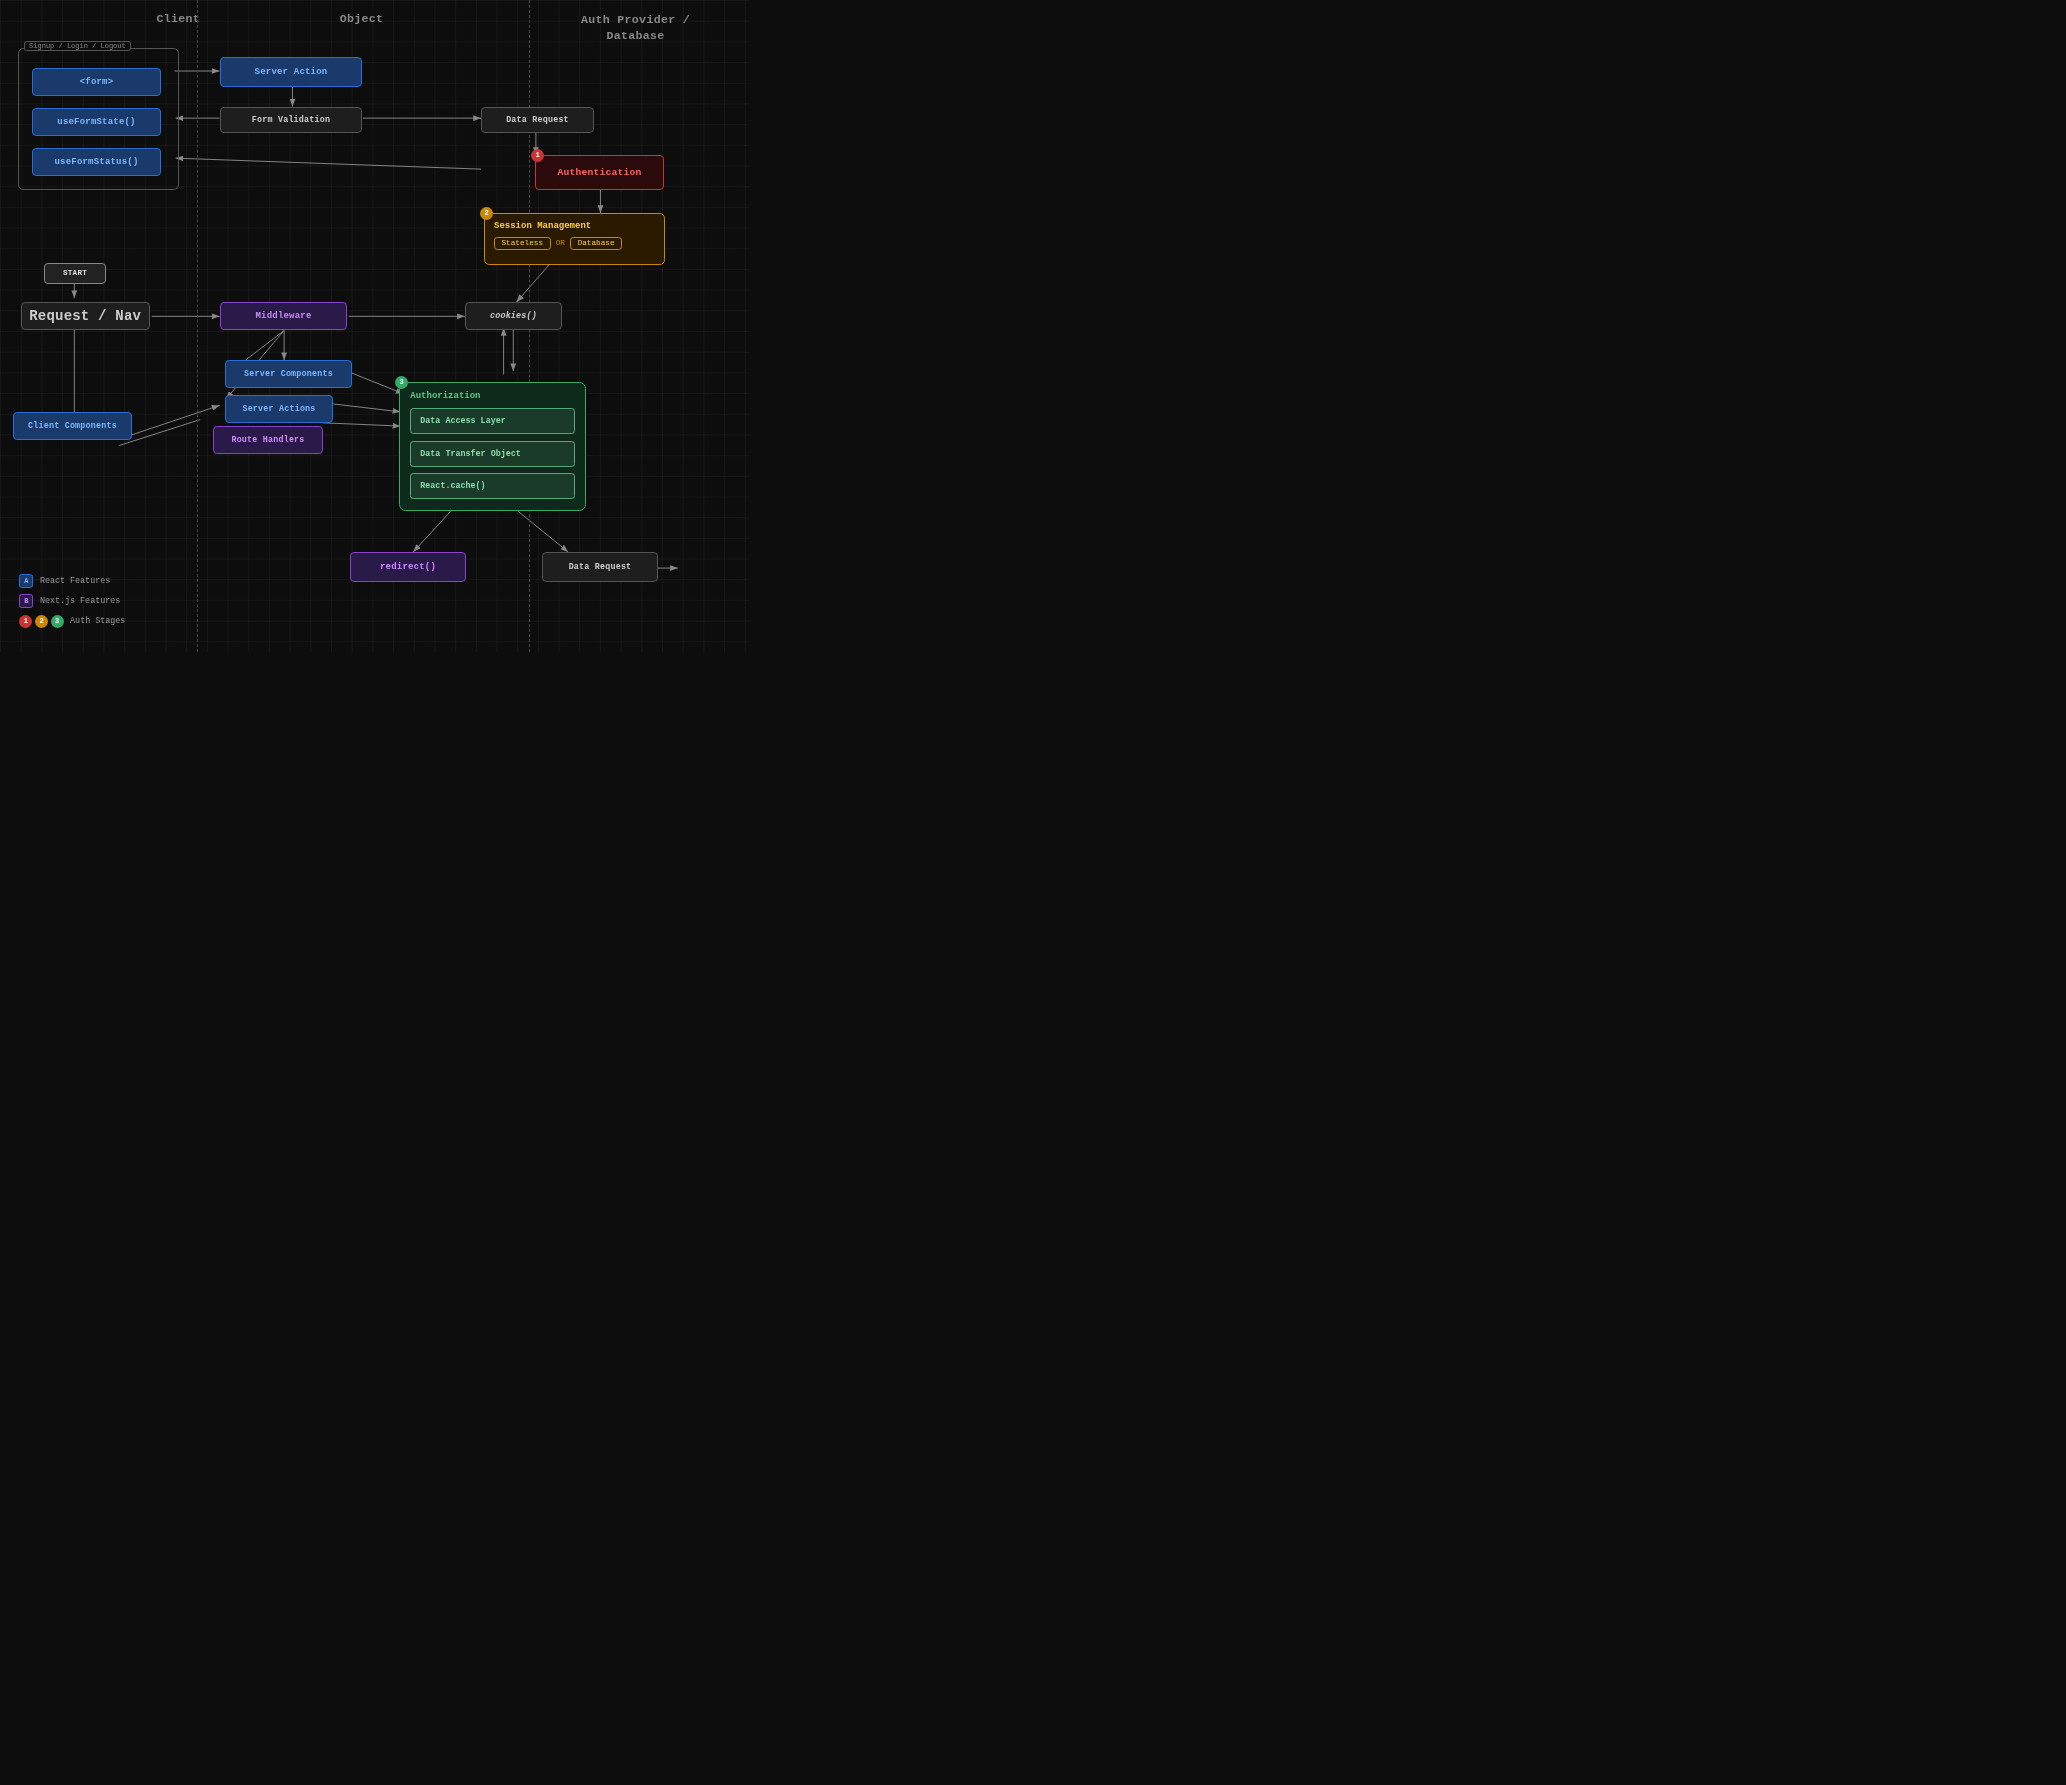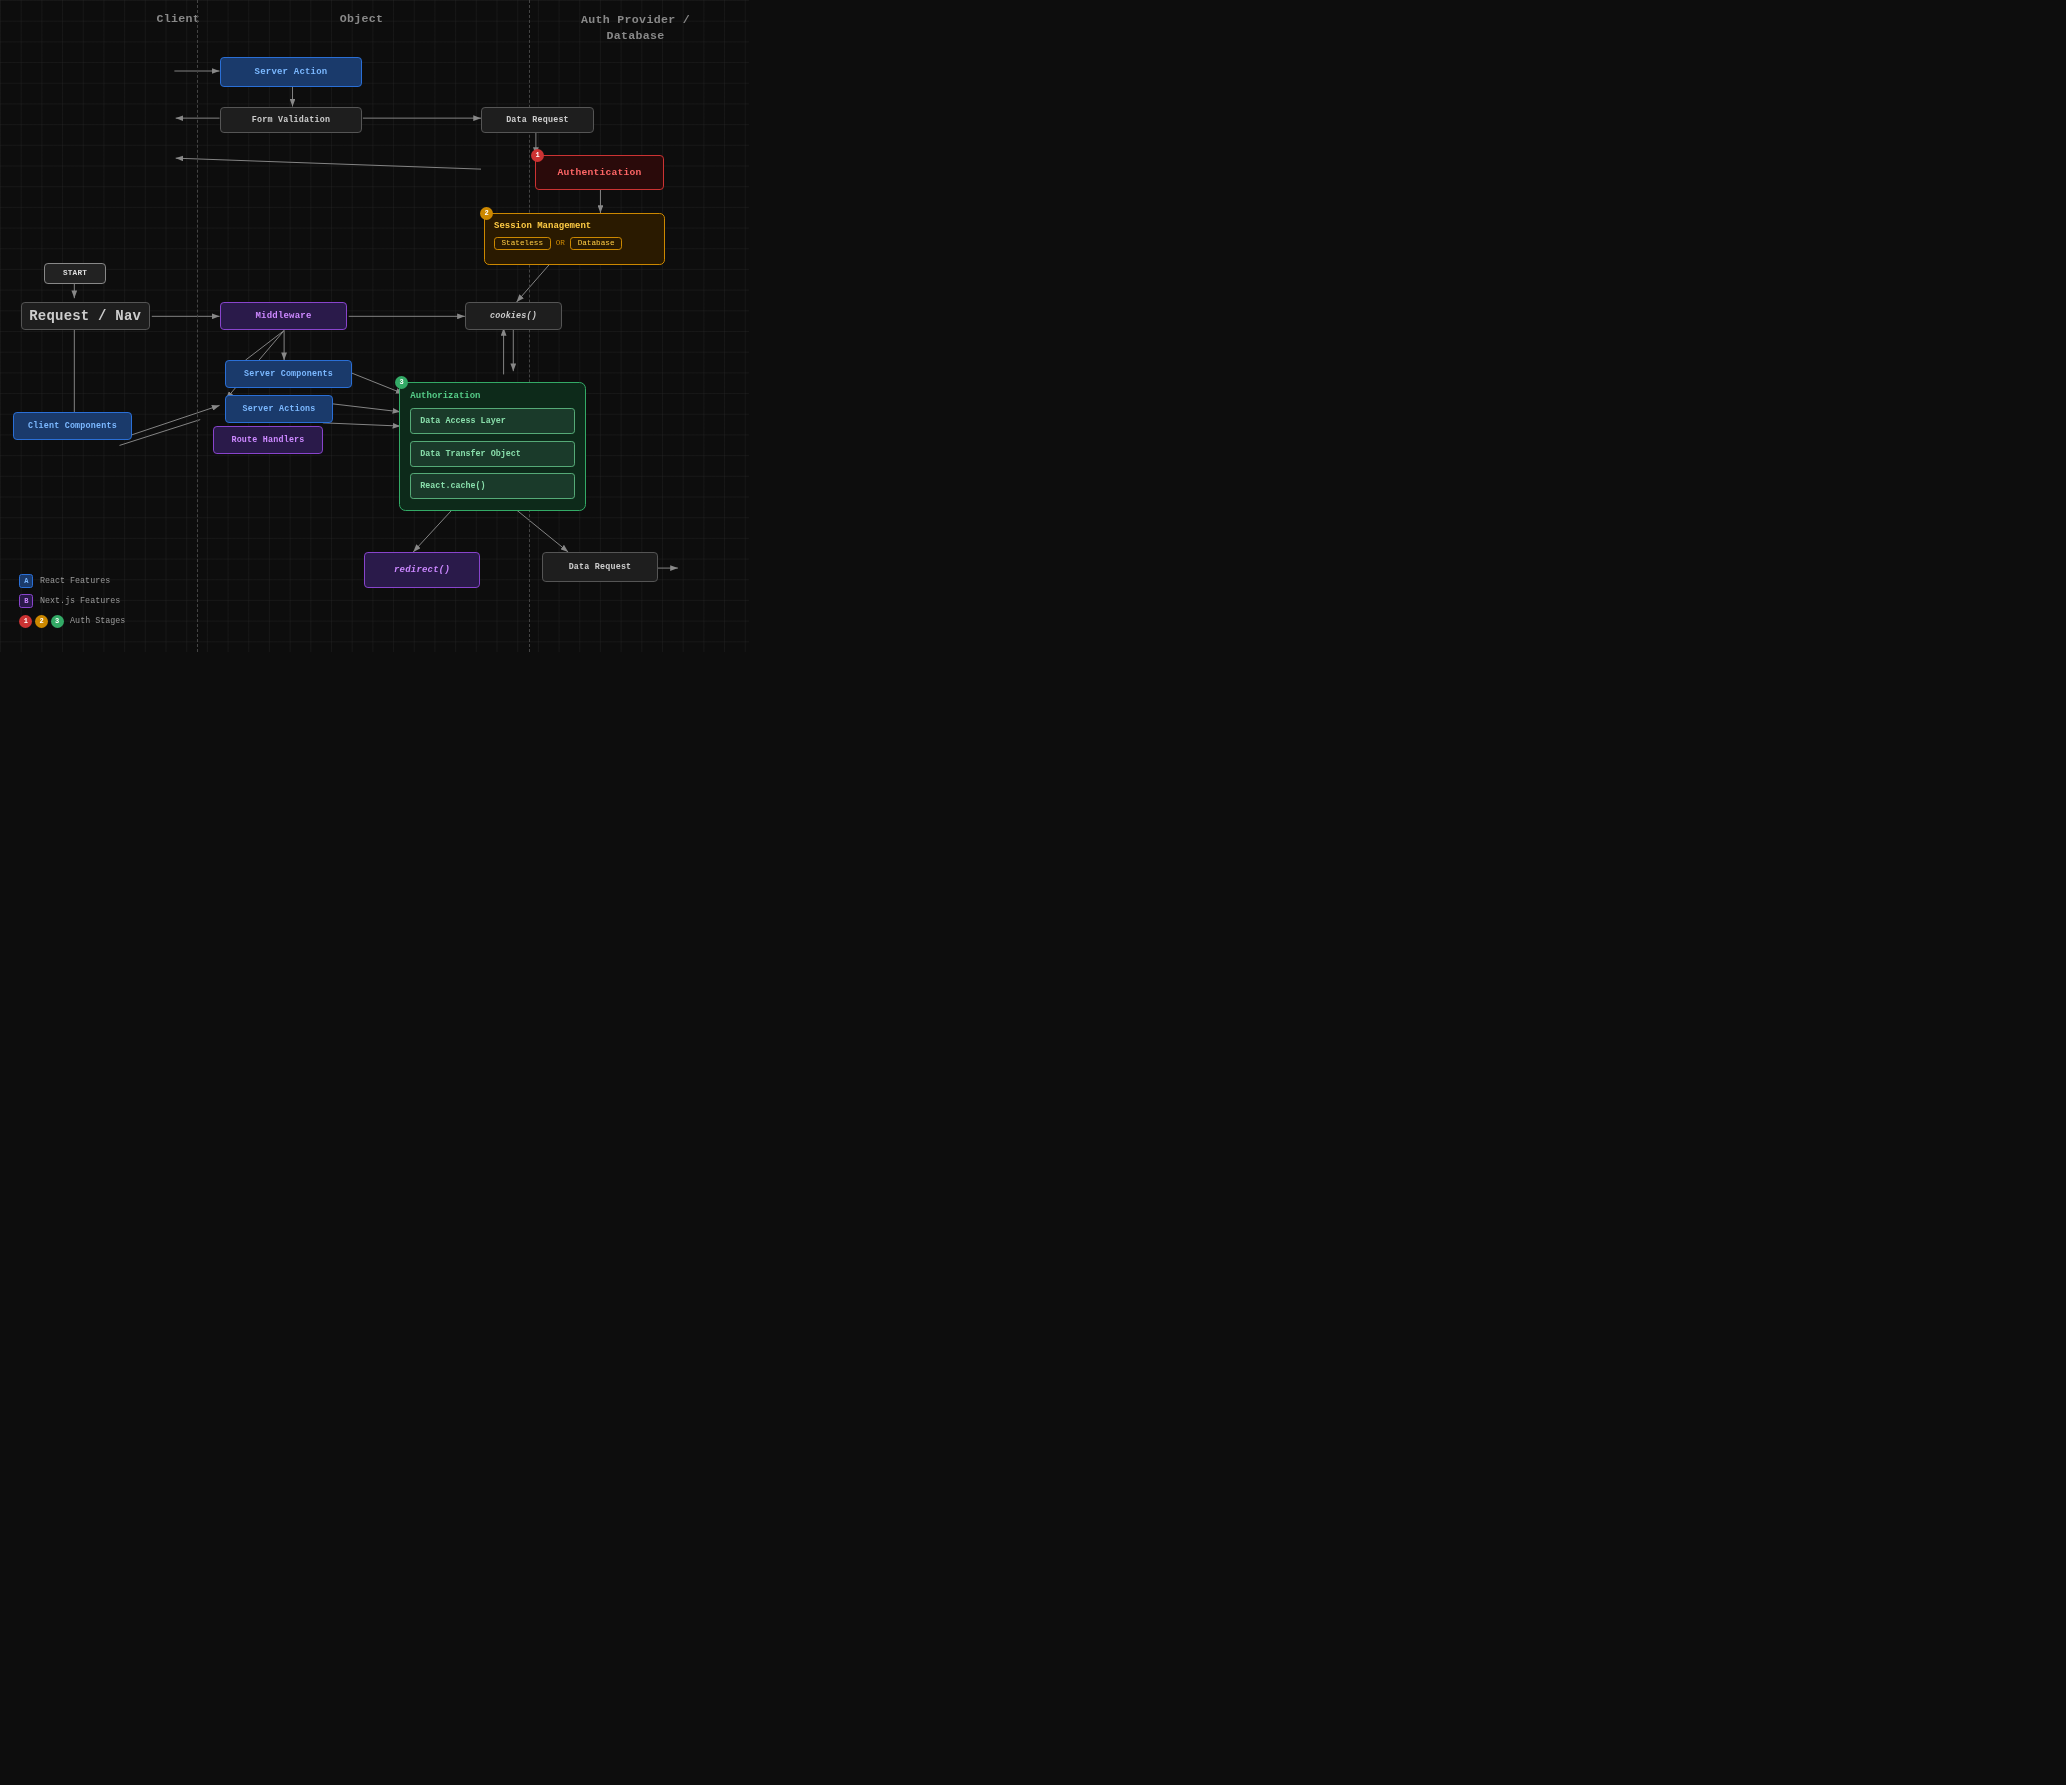--- a/index.html
+++ b/index.html
@@ -291,20 +291,29 @@
     <line x1="985" y1="880" x2="1050" y2="880" stroke="#888" stroke-width="1.5" marker-end="url(#arrowhead)"></line>
   </svg>
 
   <div class="col-header" style="left: 13px; width: 187px; text-align: right;">Client</div>
   <div class="col-header" style="left: 213px; width: 297px;">Object</div>
   <div class="col-header" style="left: 542px; width: 187px; line-height: 1.4;">Auth Provider /<br>Database</div>
 
   <div class="col-divider" style="left: 197px;"></div>
   <div class="col-divider" style="left: 529px;"></div>
 
+  <div class="client-group" style="left: 18px; top: 48px; width: 161px; height: 142px;">
+    <div class="client-group-label">Signup / Login / Logout</div>
+
+    <div class="box box-blue" style="left: 13px; top: 19.4px; width: 129px; height: 28px; position: absolute;">&lt;form&gt;</div>
+
+    <div class="box box-blue" style="left: 13px; top: 59px; width: 129px; height: 28px; position: absolute;">useFormState()</div>
+
+    <div class="box box-blue" style="left: 13px; top: 99px; width: 129px; height: 28px; position: absolute;">useFormStatus()</div>
+  </div>
 
   <div class="box box-blue" style="left: 220px; top: 57px; width: 142px; height: 30px;">Server Action</div>
 
   <div class="box box-gray" style="left: 220px; top: 107px; width: 142px; height: 26px; font-size: 8.4px;">Form Validation</div>
 
   <div class="box box-gray" style="left: 481px; top: 107px; width: 113px; height: 26px; font-size: 8.4px;">Data Request</div>
 
   <div style="position: absolute; left: 535px; top: 155px;">
     <div class="badge badge-red" style="top: -6.5px; left: -3.9px; z-index: 2;">1</div>
     <div class="box box-red" style="width: 129px; height: 35px; font-size: 9.7px; font-weight: bold; position: relative;">Authentication</div>
@@ -343,21 +352,21 @@
     <div class="box-green-outer" style="width: 187px; min-height: 129px; border-radius: 6.5px; padding: 7.7px 10.3px; position: relative;">
       <div style="font-size: 9px; font-weight: bold; color: #55cc88; margin-bottom: 7.7px;">Authorization</div>
       <div style="display: flex; flex-direction: column; gap: 6.5px;">
         <div class="box-inner-green">Data Access Layer</div>
         <div class="box-inner-green">Data Transfer Object</div>
         <div class="box-inner-green">React.cache()</div>
       </div>
     </div>
   </div>
 
-  <div class="box redirect-box" style="left: 364px; top: 552px; width: 116px; height: 36px; font-size: 9px; font-style: italic;">redirect()</div>
+  <div class="box redirect-box" style="left: 350px; top: 552px; width: 116px; height: 30px; font-size: 9px;">redirect()</div>
 
   <div class="box box-gray" style="left: 542px; top: 552px; width: 116px; height: 30px; font-size: 8.4px;">Data Request</div>
 
   <div class="legend">
     <div class="legend-item">
       <div class="legend-box-blue">A</div>
       <span>React Features</span>
     </div>
     <div class="legend-item">
       <div class="legend-box-purple">B</div>

